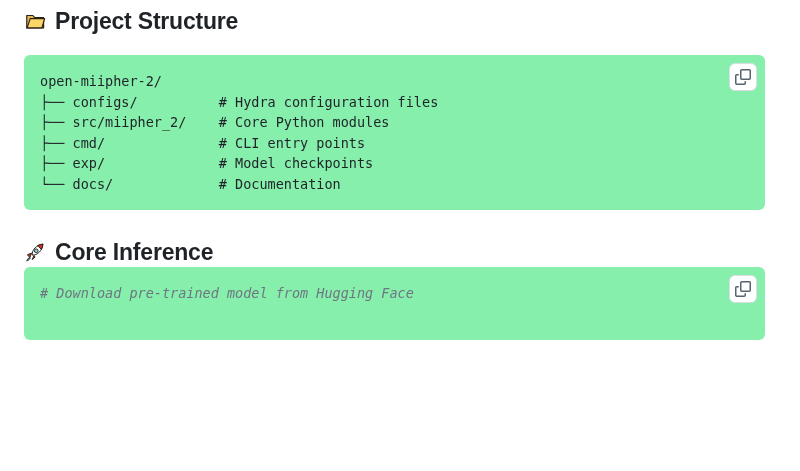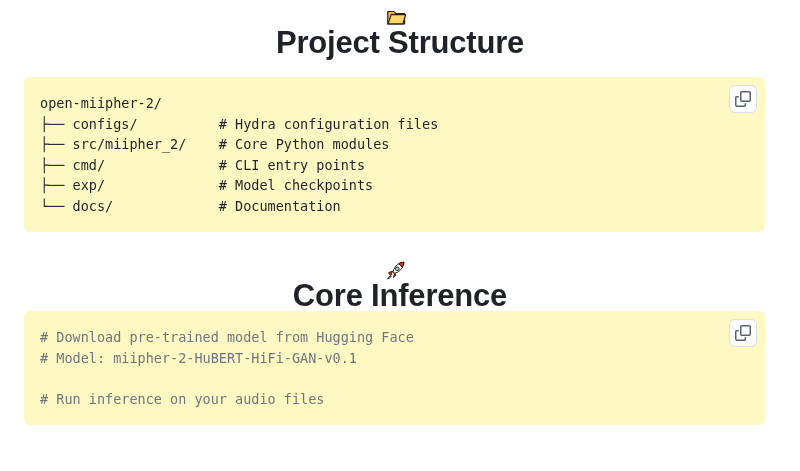--- a/index.html
+++ b/index.html
@@ -11,26 +11,25 @@
     font-family: "Liberation Sans", "DejaVu Sans", sans-serif;
     color: #1f2328;
     -webkit-font-smoothing: antialiased;
   }
   .content { padding: 0 24px; }
 
   h2.section-heading {
     display: flex;
     align-items: center;
     margin: 0;
-    font-size: 31px;
+    font-size: 23px;
     line-height: 30px;
     font-weight: 600;
     letter-spacing: -0.2px;
     color: #1f2328;
-    flex-direction: column;
   }
   h2.heading-1 { margin-top: 6px; }
   h2.heading-2 { margin-top: 27px; }
   .emoji {
     display: inline-flex;
     width: 22px; height: 22px;
     margin-right: 9px;
     flex: 0 0 auto;
   }
   .emoji svg { width: 100%; height: 100%; }
@@ -39,35 +38,35 @@
     margin: 16px 0 16px 0;
     font-size: 16px;
     line-height: 24px;
     color: #1f2328;
   }
 
   .code-block {
     position: relative;
     width: 741px;
     margin-top: 19px;
-    background: #fef9c3;
+    background: #86efac;
     border-radius: 6px;
     padding: 16px;
   }
   .code-block.second { margin-top: 0; }
   pre.code {
     margin: 0;
     font-family: "DejaVu Sans Mono", "Liberation Mono", monospace;
     font-size: 13.5px;
     line-height: 20.5px;
     color: #1f2328;
     white-space: pre;
   }
   .code-line { display: block; min-height: 20.5px; white-space: pre; }
-  .code-line.comment { color: #6e7781; }
+  .code-line.comment { color: #6e7781; font-style: italic; }
   .code-line.command, .code-line.plain { color: #1f2328; }
 
   .copy-btn {
     position: absolute;
     top: 8px; right: 8px;
     width: 28px; height: 28px;
     display: flex;
     align-items: center;
     justify-content: center;
     background: #ffffff;
@@ -116,21 +115,21 @@
           <path d="M27.5 4.5 c-3 .3 -5.7 1.1 -7.8 2.2 l5.6 5.6 c1.1 -2.1 1.9 -4.8 2.2 -7.8 z" fill="#d22f27"></path>
           <circle cx="17.8" cy="14.2" r="2.7" fill="#8cd0f5"></circle>
         </g>
       </svg>
     </span>
     <span>Core Inference</span>
   </h2>
 
 
   <div class="code-block second">
-    <pre class="code"><span class="code-line comment"># Download pre-trained model from Hugging Face</span><span class="code-line comment"># Model: miipher-2-HuBERT-HiFi-GAN-v0.1</span><span class="code-line blank"></span><span class="code-line comment"># Run inference on your audio files</span></pre>
+    <pre class="code"><span class="code-line comment"># Download pre-trained model from Hugging Face</span><span class="code-line blank"></span></pre>
     <button class="copy-btn">
       <span>
         <svg width="16" height="16" viewBox="0 0 16 16" fill="#59636e" aria-hidden="true">
           <path d="M0 6.75C0 5.784.784 5 1.75 5h1.5a.75.75 0 0 1 0 1.5h-1.5a.25.25 0 0 0-.25.25v7.5c0 .138.112.25.25.25h7.5a.25.25 0 0 0 .25-.25v-1.5a.75.75 0 0 1 1.5 0v1.5A1.75 1.75 0 0 1 9.25 16h-7.5A1.75 1.75 0 0 1 0 14.25Z"></path>
           <path d="M5 1.75C5 .784 5.784 0 6.75 0h7.5C15.216 0 16 .784 16 1.75v7.5A1.75 1.75 0 0 1 14.25 11h-7.5A1.75 1.75 0 0 1 5 9.25Zm1.75-.25a.25.25 0 0 0-.25.25v7.5c0 .138.112.25.25.25h7.5a.25.25 0 0 0 .25-.25v-7.5a.25.25 0 0 0-.25-.25Z"></path>
         </svg>
       </span>
     </button>
   </div>
 

